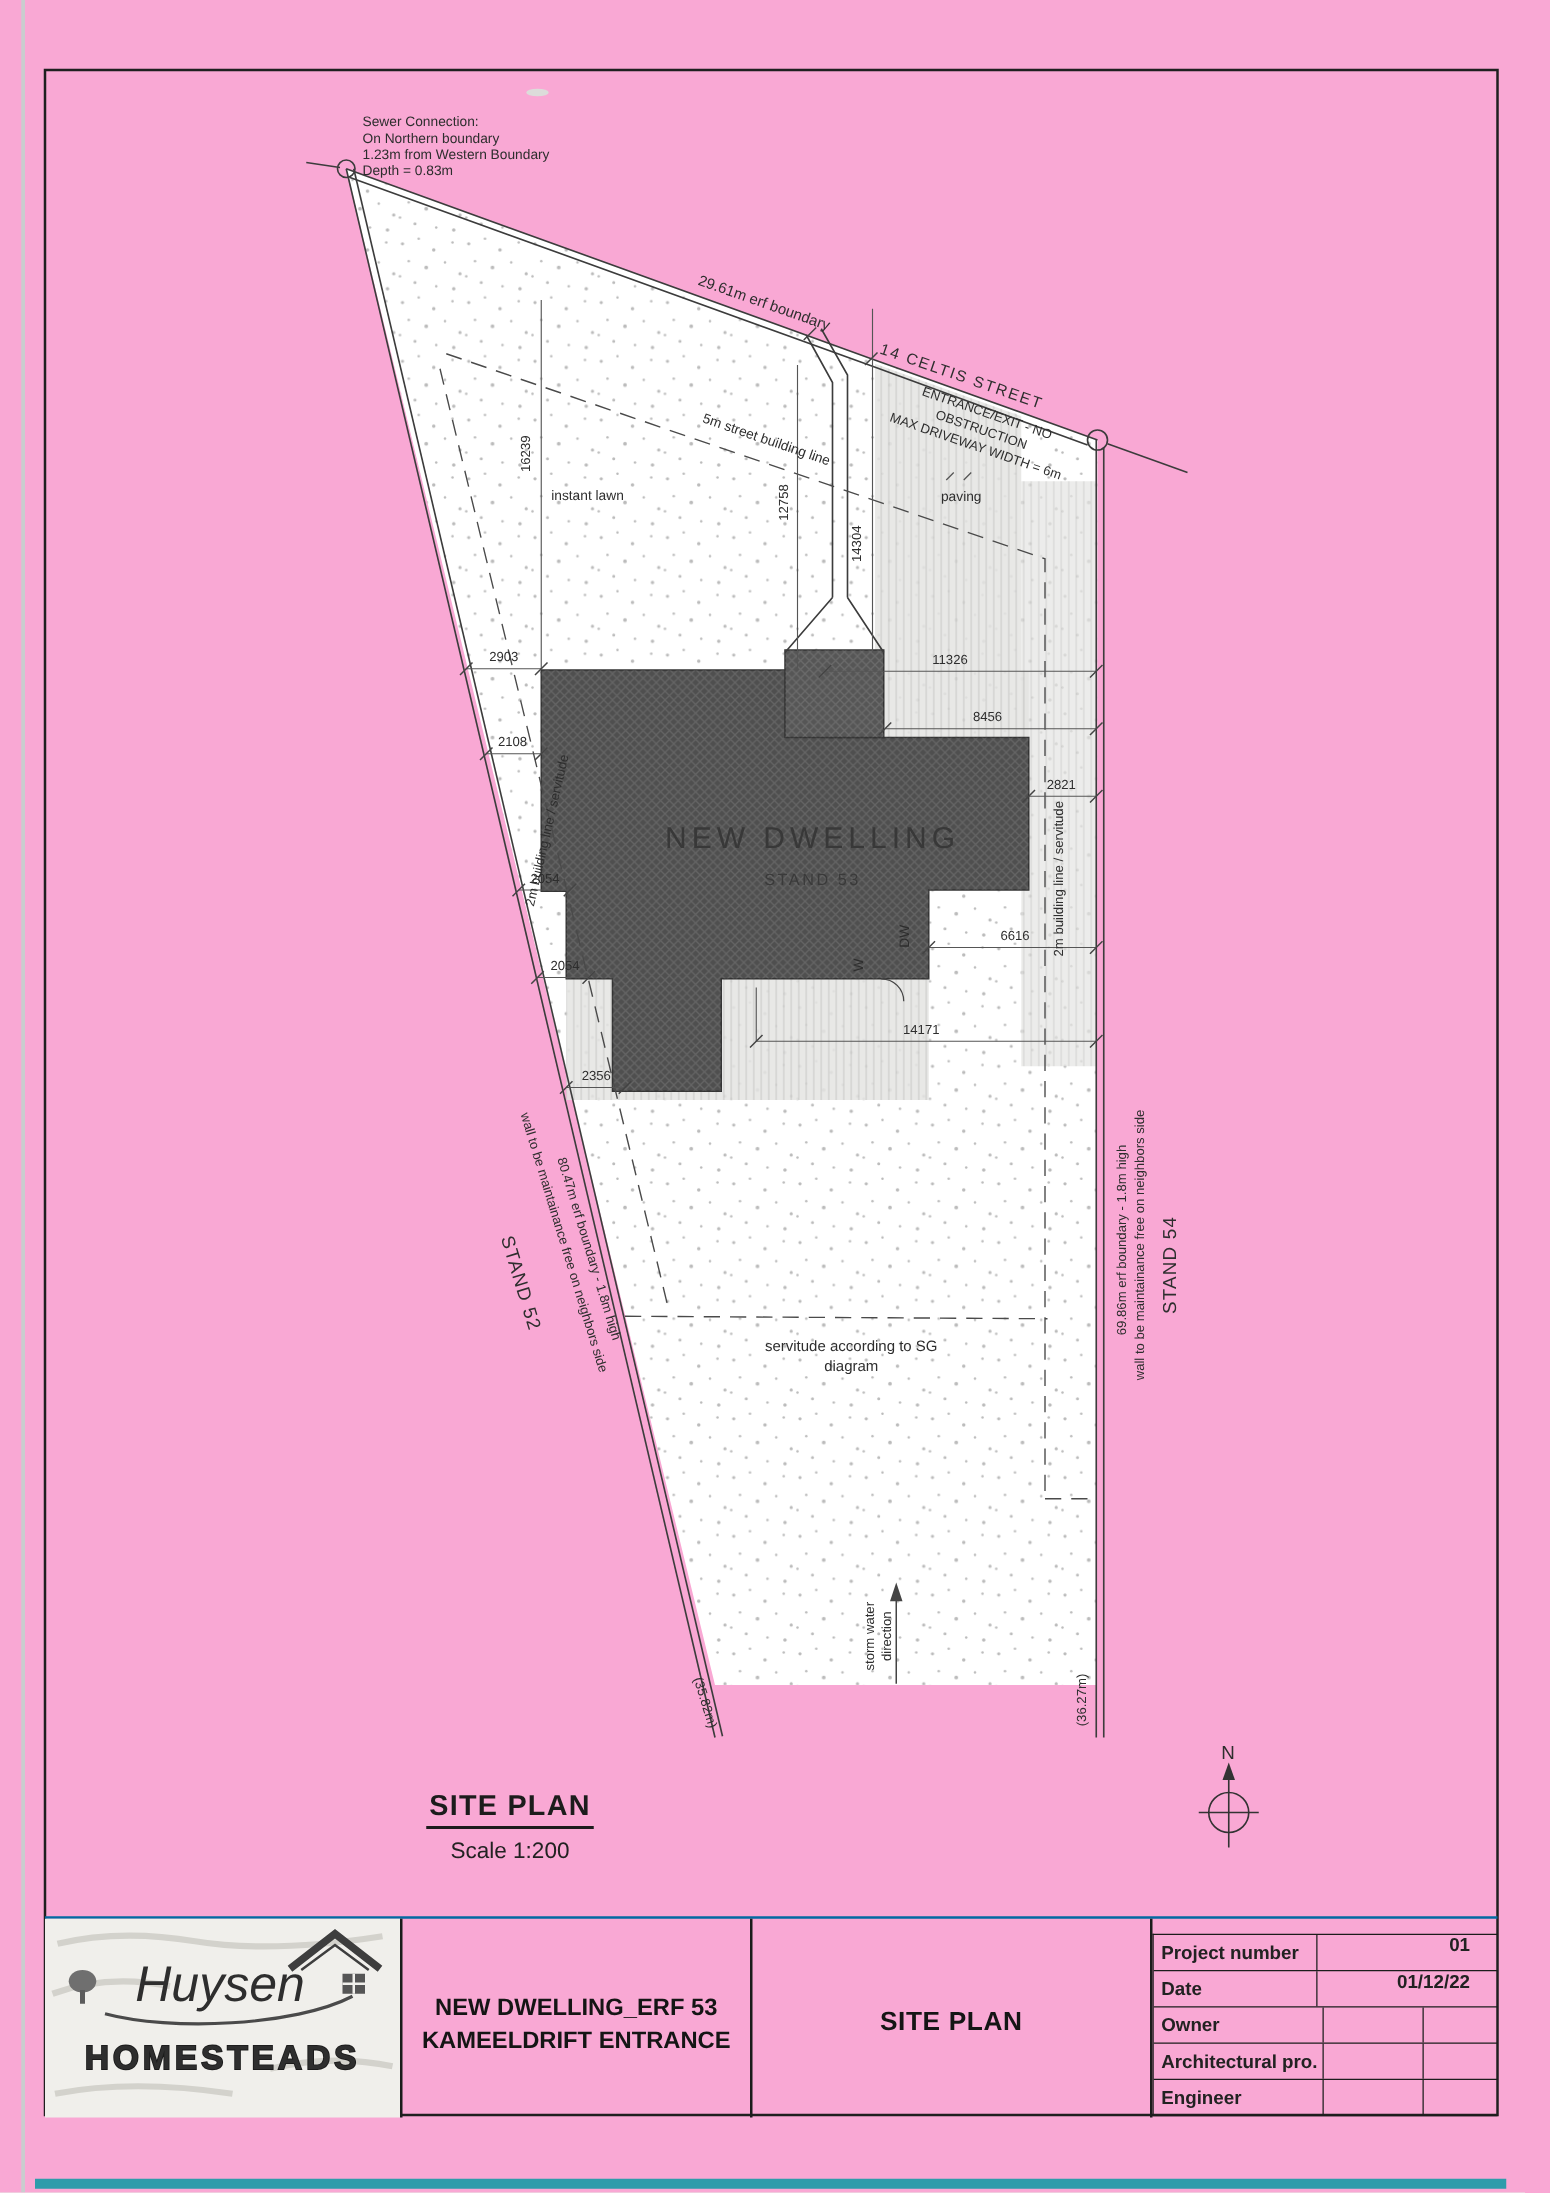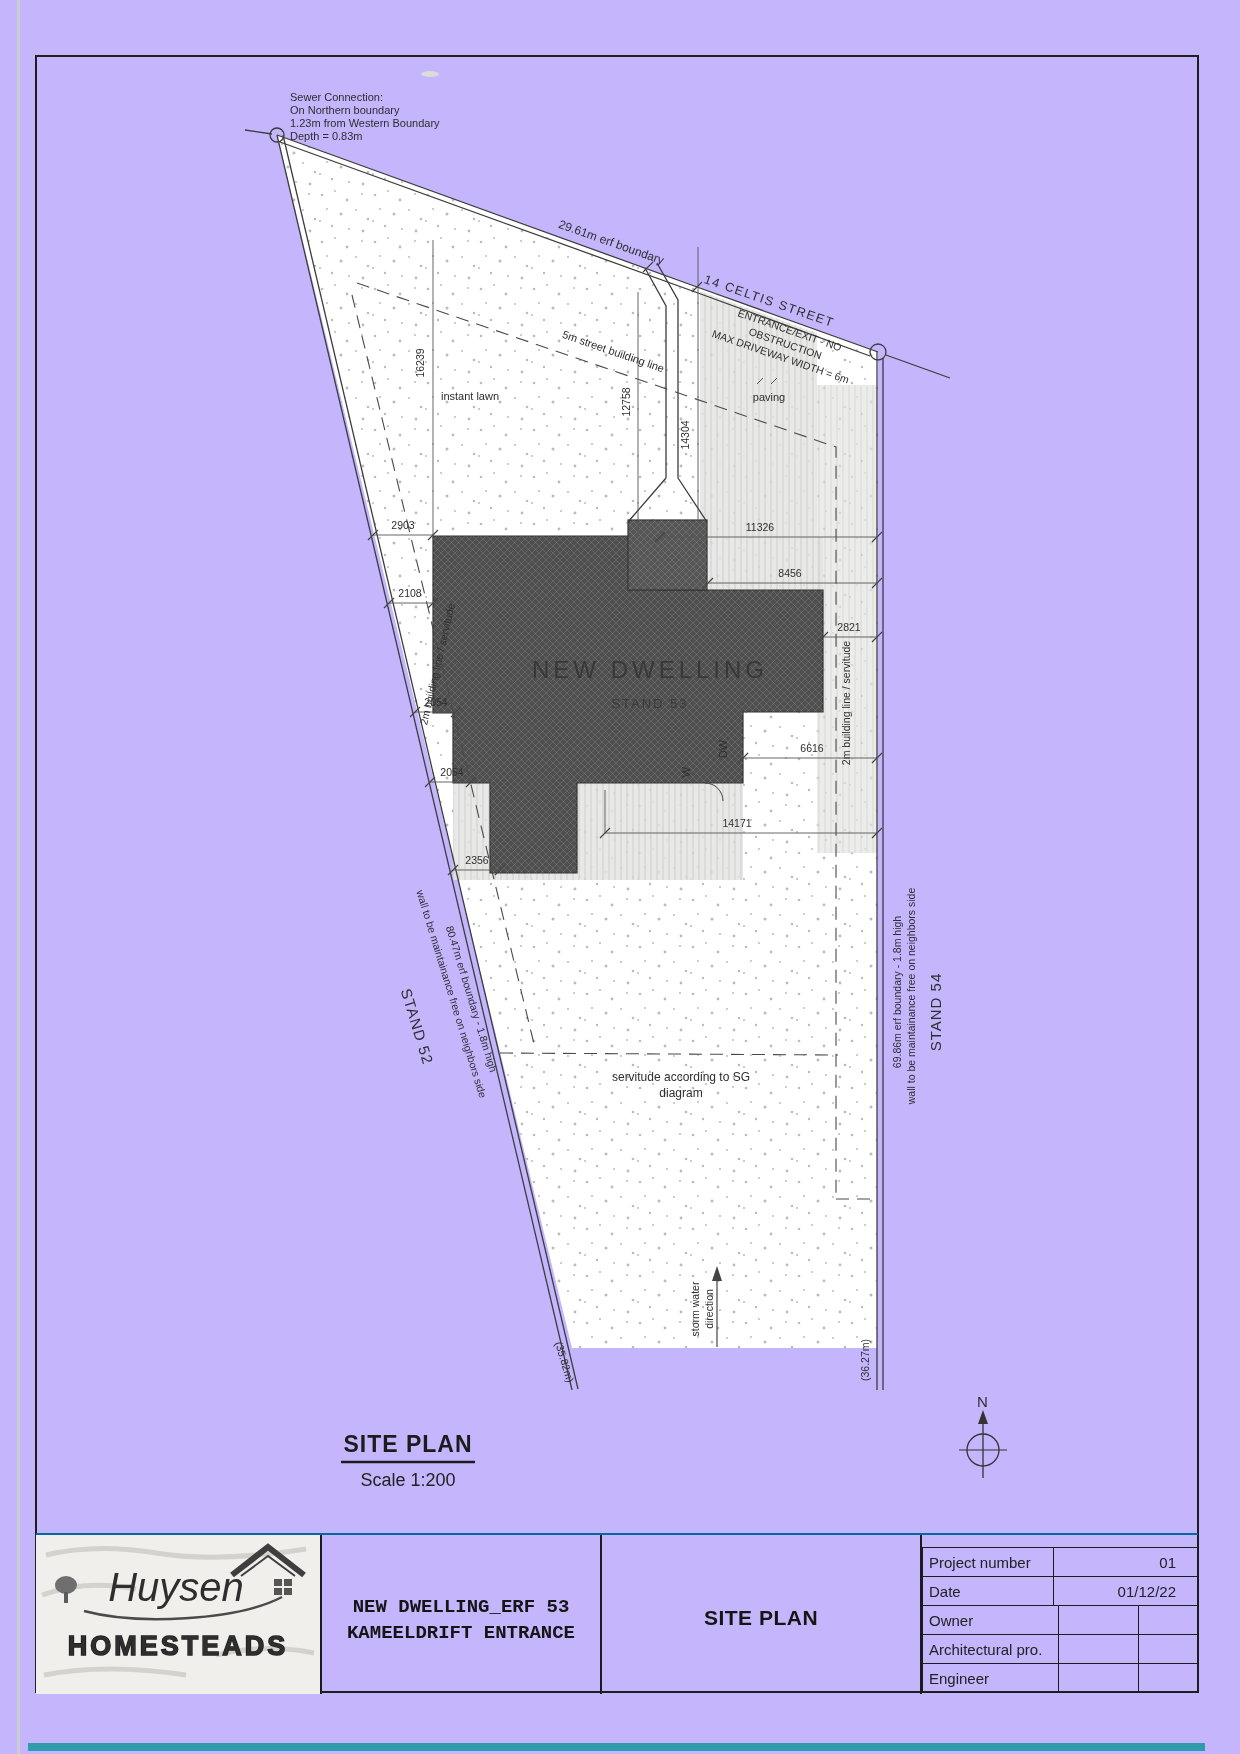--- a/index.html
+++ b/index.html
@@ -1,45 +1,45 @@
 <!DOCTYPE html>
 <html><head>
 <meta charset="utf-8">
 <style>
   html,body{margin:0;padding:0;background:#e8e8e8;}
-  .page{position:relative;width:1240px;height:1754px;background:#c4b5fd;overflow:hidden;
+  .page{position:relative;width:1240px;height:1754px;background:#f9a8d4;overflow:hidden;
         font-family:"Liberation Sans",sans-serif;color:#222;}
   .scan-edge{position:absolute;left:17px;top:0;width:3px;height:1754px;background:#c9cdce;}
   .teal-strip{position:absolute;left:28px;top:1743px;width:1177px;height:8px;background:#2e9cab;}
   svg.plan{position:absolute;left:0;top:0;}
   svg text{font-family:"Liberation Sans",sans-serif;fill:#2e2e2e;}
   .t10{font-size:10.5px;}
   .t11{font-size:11px;}
   .t12{font-size:12px;}
   .t12l{font-size:12.5px;letter-spacing:1.5px;}
   .t15{font-size:15px;letter-spacing:1px;}
   .dwell1{font-size:24px;letter-spacing:4px;fill:#383838;}
   .dwell2{font-size:13px;letter-spacing:2px;fill:#3a3a3a;}
   .head1{font-size:23px;font-weight:bold;letter-spacing:1px;fill:#1c1c1c;}
   .head2{font-size:18px;fill:#222;}
   
   .tb{position:absolute;left:36px;top:1533px;width:1162px;height:159px;border-top:2px solid #0369a1;box-sizing:border-box;}
   .tb-cell{position:absolute;top:0;height:159px;box-sizing:border-box;}
   .cell-logo{left:0;width:284px;background:#f0efeb;}
   .cell-proj{left:284px;width:280px;border-left:2px solid #1c1c1c;display:flex;flex-direction:column;
              justify-content:center;align-items:center;padding-top:10px;}
-  .cell-proj div{font-size:19px;font-weight:bold;line-height:26px;color:#151515;font-family:Liberation Mono, monospace;}
+  .cell-proj div{font-size:19px;font-weight:bold;line-height:26px;color:#151515;}
   .cell-sheet{left:564px;width:320px;border-left:2px solid #1c1c1c;display:flex;justify-content:center;
               align-items:center;padding-top:6px;}
   .cell-sheet div{font-size:21px;font-weight:bold;letter-spacing:.5px;color:#151515;}
   .cell-table{left:884px;width:278px;border-left:2px solid #1c1c1c;}
   .tb-table{position:absolute;left:0;top:12px;width:276px;border-left:1.5px solid #1c1c1c;
             border-top:1.5px solid #1c1c1c;box-sizing:border-box;}
   .tbrow{display:flex;height:29px;border-bottom:1.5px solid #1c1c1c;box-sizing:border-box;
-         font-size:15px;align-items:center;}
+         font-size:15px;align-items:flex-start;font-weight:bold;}
   .lblA{width:131px;border-right:1.5px solid #1c1c1c;padding:0 0 0 6px;height:100%;display:flex;align-items:center;box-sizing:border-box;}
   .valA{flex:1;text-align:right;padding-right:22px;}
   .lblB{width:136px;border-right:1.5px solid #1c1c1c;padding:0 0 0 6px;height:100%;display:flex;align-items:center;box-sizing:border-box;}
   .sub1{width:80px;border-right:1.5px solid #1c1c1c;height:100%;box-sizing:border-box;}
   .sub2{flex:1;height:100%;}
 </style>
 </head>
 <body>
 
 <div class="page">

